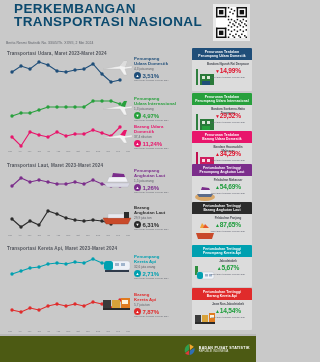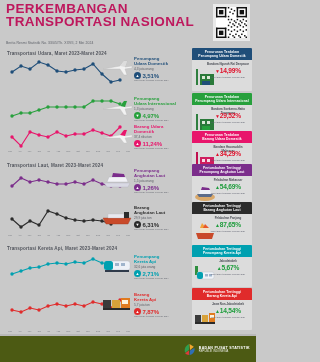--- a/index.html
+++ b/index.html
@@ -8,22 +8,22 @@
     font-family: "Liberation Sans", sans-serif;
     background: #c9c9c9;
     position: relative;
     overflow: hidden;
   }
   .page { position: relative; width: 256px; height: 362px; background: #c9c9c9; }
 
   
   .header { position: absolute; left: 0; top: 0; width: 256px; height: 50px; }
   .title {
-    position: absolute; left: 6px; top: 3px; width: 190px;
-    color: #be185d; font-weight: bold; font-size: 13.5px;
+    position: absolute; left: 14px; top: 3px; width: 190px;
+    color: #0c4a6e; font-weight: bold; font-size: 13.5px;
     line-height: 12.5px; letter-spacing: 0.4px;
   }
   .title .l { display: block; white-space: nowrap; }
   .brs {
     position: absolute; left: 6px; top: 41px;
     font-size: 3.4px; color: #5d6068; white-space: nowrap; letter-spacing: .1px;
   }
   .qr-wrap {
     position: absolute; right: 6px; top: 4px; width: 37px; height: 37px;
     background: #e9e9e9; padding: 3px;

